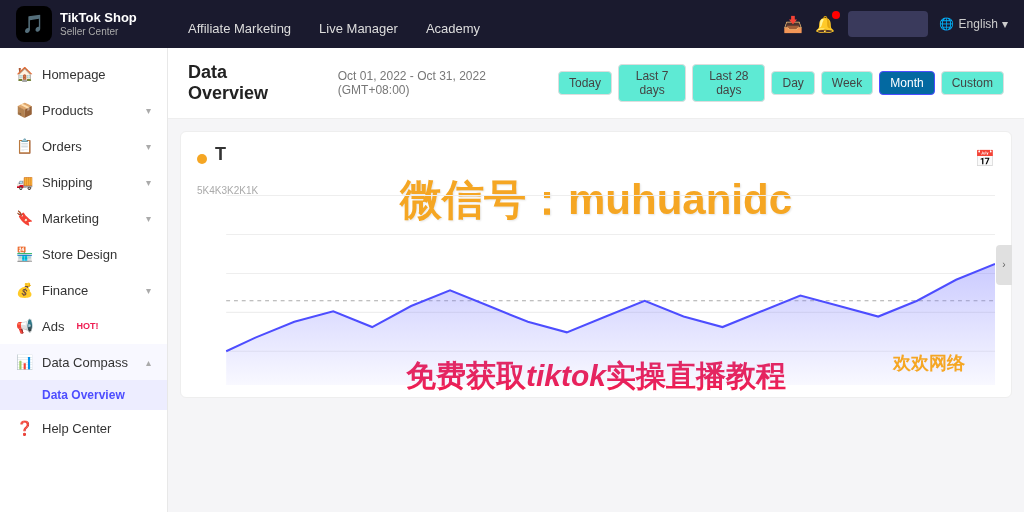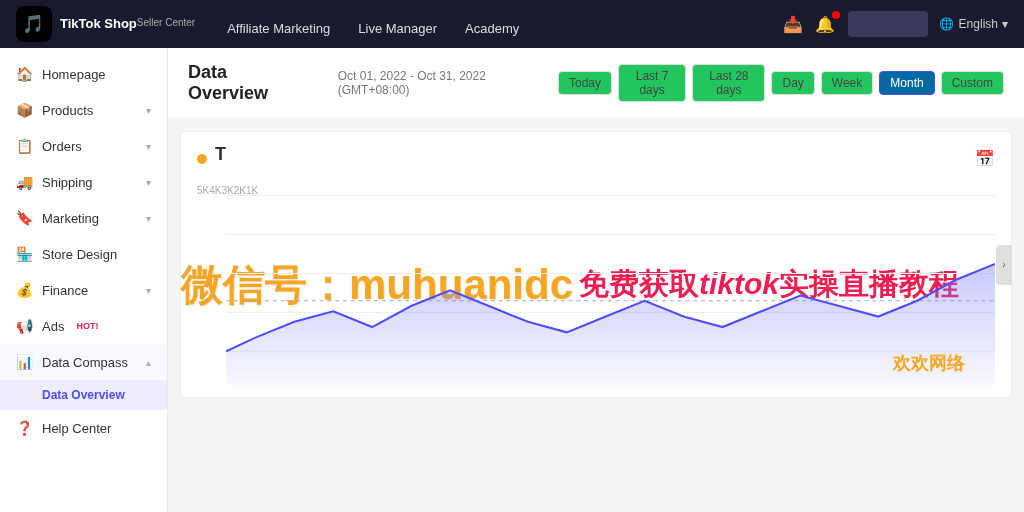--- a/index.html
+++ b/index.html
@@ -27,21 +27,21 @@
       background: #000;
       border-radius: 8px;
       display: flex;
       align-items: center;
       justify-content: center;
       font-size: 18px;
       color: white;
     }
     .logo-text {
       display: flex;
-      flex-direction: row;
+      flex-direction: column;
       line-height: 1.1;
     }
     .logo-text .brand { color: white; font-size: 13px; font-weight: 700; }
     .logo-text .sub { color: #aaa; font-size: 10px; }
     .nav-links {
       display: flex;
       gap: 28px;
       flex: 1;
       margin-top: 9px;
     }
@@ -164,21 +164,21 @@
     .time-filter-group {
       display: flex;
       gap: 6px;
       margin-left: auto;
       align-items: center;
     }
     .time-btn {
       padding: 4px 10px;
       border: 1px solid #ddd;
       border-radius: 4px;
-      background: #22c55e;
+      background: #5eead4;
       font-size: 12px;
       color: #444;
       cursor: pointer;
     }
     .time-btn.active {
       background: #0369a1;
       color: white;
       border-color: #4d4dff;
     }
 
@@ -221,24 +221,24 @@
 
     
     .watermark-overlay {
       position: absolute;
       top: 40px;
       left: 0;
       right: 0;
       bottom: 0;
       pointer-events: none;
       display: flex;
-      flex-direction: row;
-      align-items: center;
-      justify-content: flex-start;
-      gap: 6px;
+      flex-direction: column;
+      align-items: center;
+      justify-content: space-between;
+      gap: 13px;
     }
     .watermark-line1 {
       font-size: 42px;
       font-weight: 700;
       color: #f5a623;
       text-shadow: 1px 1px 2px rgba(0,0,0,0.1);
     }
     .watermark-line2 {
       font-size: 30px;
       font-weight: 700;

